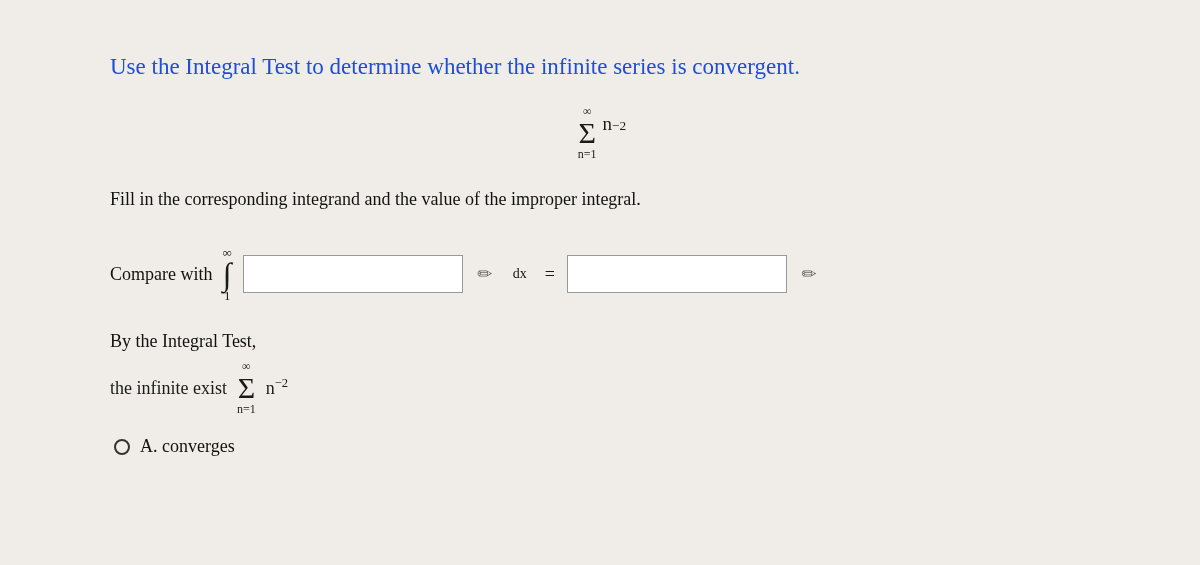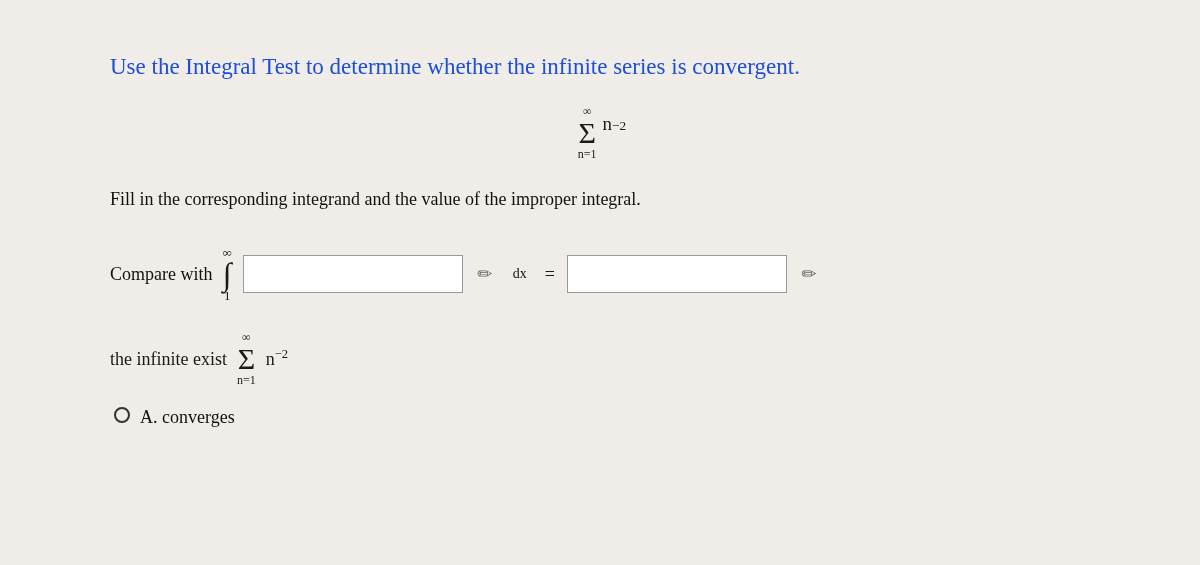--- a/index.html
+++ b/index.html
@@ -121,20 +121,21 @@
 
     .options-section {
       display: flex;
       flex-direction: column;
       gap: 10px;
       margin-left: 4px;
     }
 
     .option-item {
       display: flex;
+      align-items: center;
       gap: 10px;
       font-size: 18px;
       cursor: pointer;
     }
 
     .radio-circle {
       width: 16px;
       height: 16px;
       border-radius: 50%;
       border: 2px solid #333;
@@ -220,20 +221,21 @@
 
     <span class="dx-label">dx</span>
 
     <span class="equals-sign">=</span>
 
     <input type="text" class="text-input" value="" placeholder="" style="">
 
     <span class="pencil-icon">✏</span>
   </div>
 
+  <div class="by-integral-test">By the Integral Test,</div>
 
   <div class="infinite-series-row">
     <span>the infinite exist</span>
     <div class="inline-sum">
       <span class="inline-sum-top">∞</span>
       <span class="inline-sum-sig">Σ</span>
       <span class="inline-sum-bot">n=1</span>
     </div>
     <span>n<sup>−2</sup></span>
   </div>

